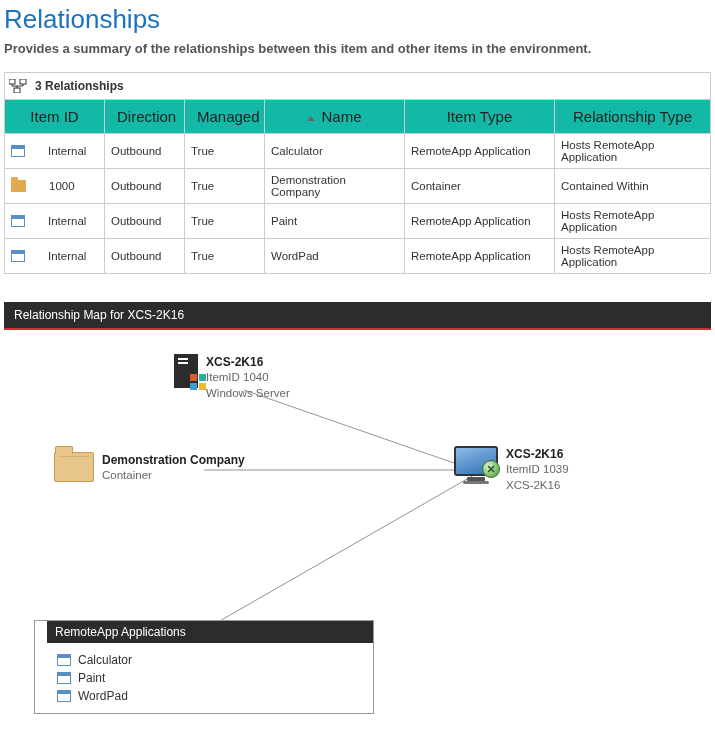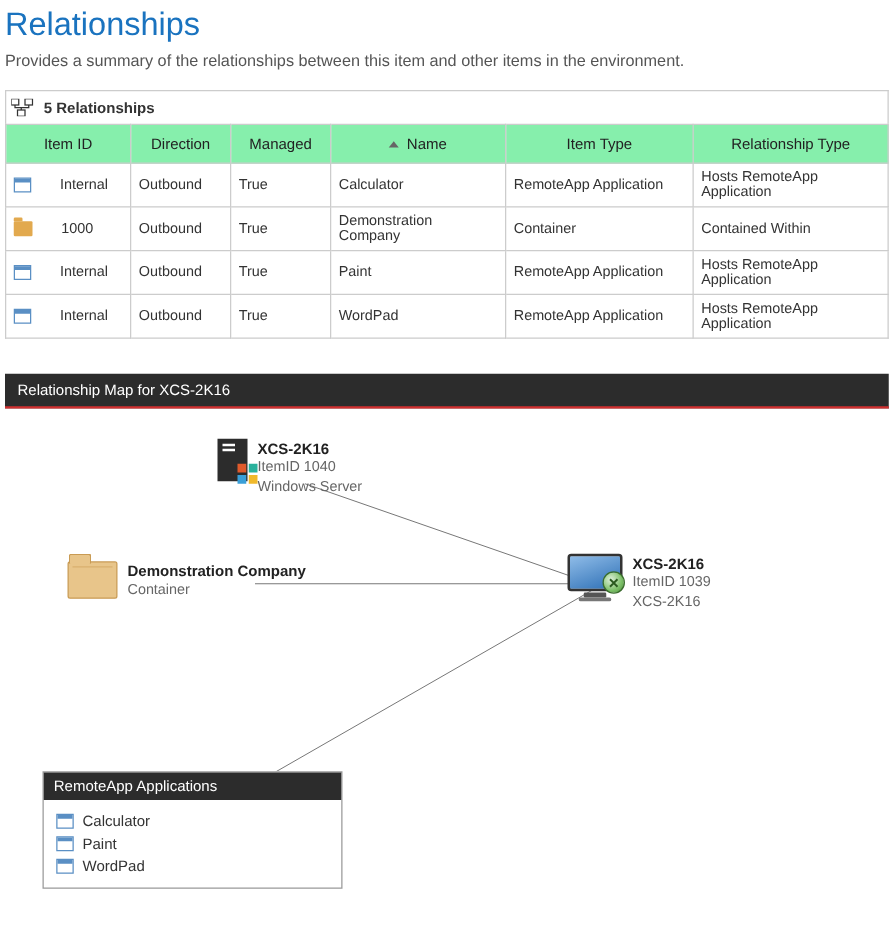--- a/index.html
+++ b/index.html
@@ -15,20 +15,21 @@
   .page-title {
     font-size: 26px;
     font-weight: 300;
     color: #1a73bf;
     margin: 0 0 6px 0;
   }
   .page-subtitle {
     font-size: 13px;
     color: #555;
     margin: 0 0 16px 0;
+    font-weight: bold;
   }
   .count-bar {
     display: flex;
     align-items: center;
     gap: 8px;
     padding: 6px 4px;
     border: 1px solid #ccc;
     border-bottom: none;
     font-weight: 600;
     color: #333;
@@ -41,24 +42,24 @@
   }
   table.rel-table th, table.rel-table td {
     border: 1px solid #ccc;
     padding: 5px 6px;
     text-align: left;
     vertical-align: middle;
     font-size: 11.5px;
     color: #333;
   }
   table.rel-table th {
-    background: #86efac;
+    background: #14b8a6;
     font-weight: 400;
     text-align: center;
-    font-size: 12px;
+    font-size: 15px;
     color: #222;
     padding: 8px 12px;
   }
   .sort-ind {
     display:inline-block;
     width:0;height:0;
     border-left:4px solid transparent;
     border-right:4px solid transparent;
     border-bottom:5px solid #666;
     margin-right:6px;
@@ -143,42 +144,42 @@
   }
   .big-monitor .badge{
     position:absolute;bottom:-4px;right:-4px;width:18px;height:18px;border-radius:50%;
     background:radial-gradient(circle at 35% 35%, #dff0dc, #7cc068 60%, #4a8a3a);
     border:1px solid #3a6d2d;display:flex;align-items:center;justify-content:center;
     color:#2a5a1f;font-weight:bold;font-size:11px;
   }
 
   svg.lines{position:absolute;inset:0;width:100%;height:100%;}
   .apps-box{
-    position:absolute;border:1px solid #999;background:#fff;width:240px;
+    position:absolute;border:1px solid #999;background:#fff;width:340px;padding-left:12px;
   }
   .apps-box .hdr{
     background:#2c2c2c;color:#fff;font-size:12px;padding:4px 8px;
   }
   .apps-box .body{padding:8px 10px;}
   .apps-box .itm{display:flex;align-items:center;gap:7px;padding:2px 0;font-size:12px;color:#333;}
 </style>
 </head>
 <body>
 
 <h1 class="page-title">Relationships</h1>
 <div class="page-subtitle">Provides a summary of the relationships between this item and other items in the environment.</div>
 
 <div class="count-bar">
   <svg width="18" height="14" viewBox="0 0 18 14">
     <rect x="0" y="0" width="6" height="5" fill="none" stroke="#333"></rect>
     <rect x="11" y="0" width="6" height="5" fill="none" stroke="#333"></rect>
     <rect x="5" y="9" width="6" height="5" fill="none" stroke="#333"></rect>
     <path d="M3 5 V7 H8 V9 M14 5 V7 H8" fill="none" stroke="#333"></path>
   </svg>
-  <span>5 Relationships</span>
+  <span>3 Relationships</span>
 </div>
 
 <table class="rel-table">
   <colgroup>
     <col style="width:100px">
       <col style="width:80px">
       <col style="width:80px">
     <col style="width:140px">
       <col style="width:150px">
       <col>

